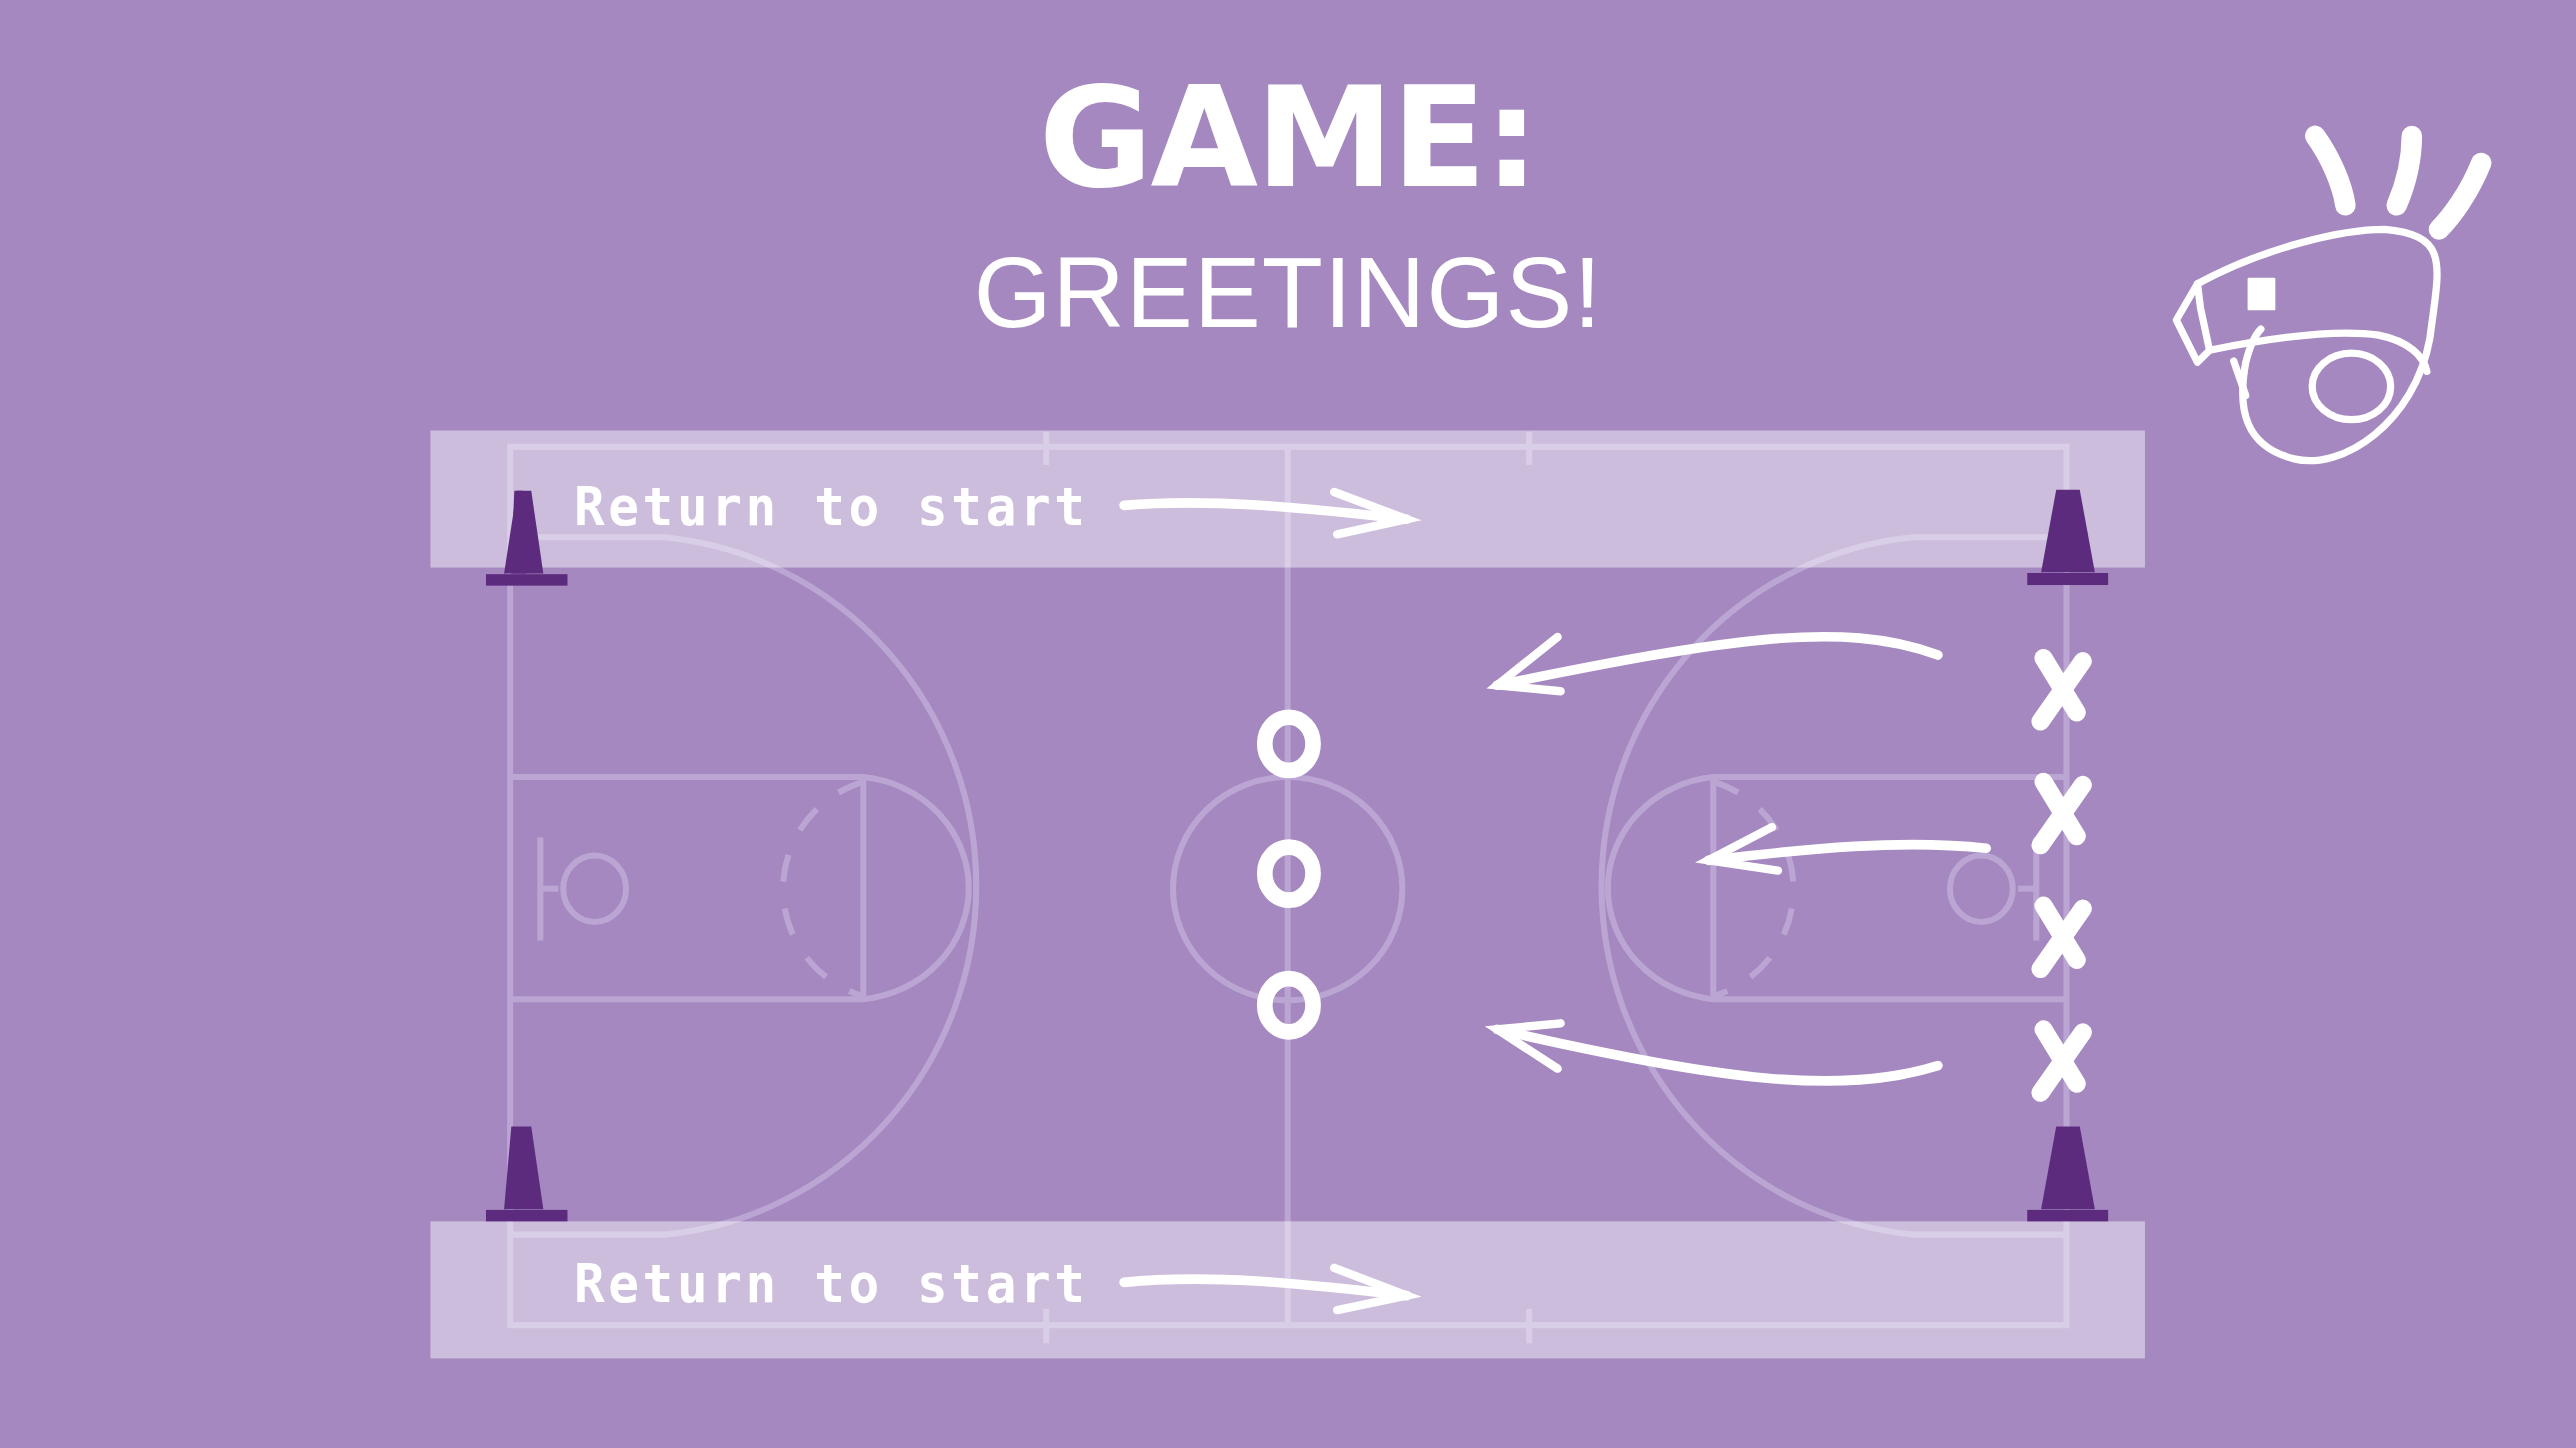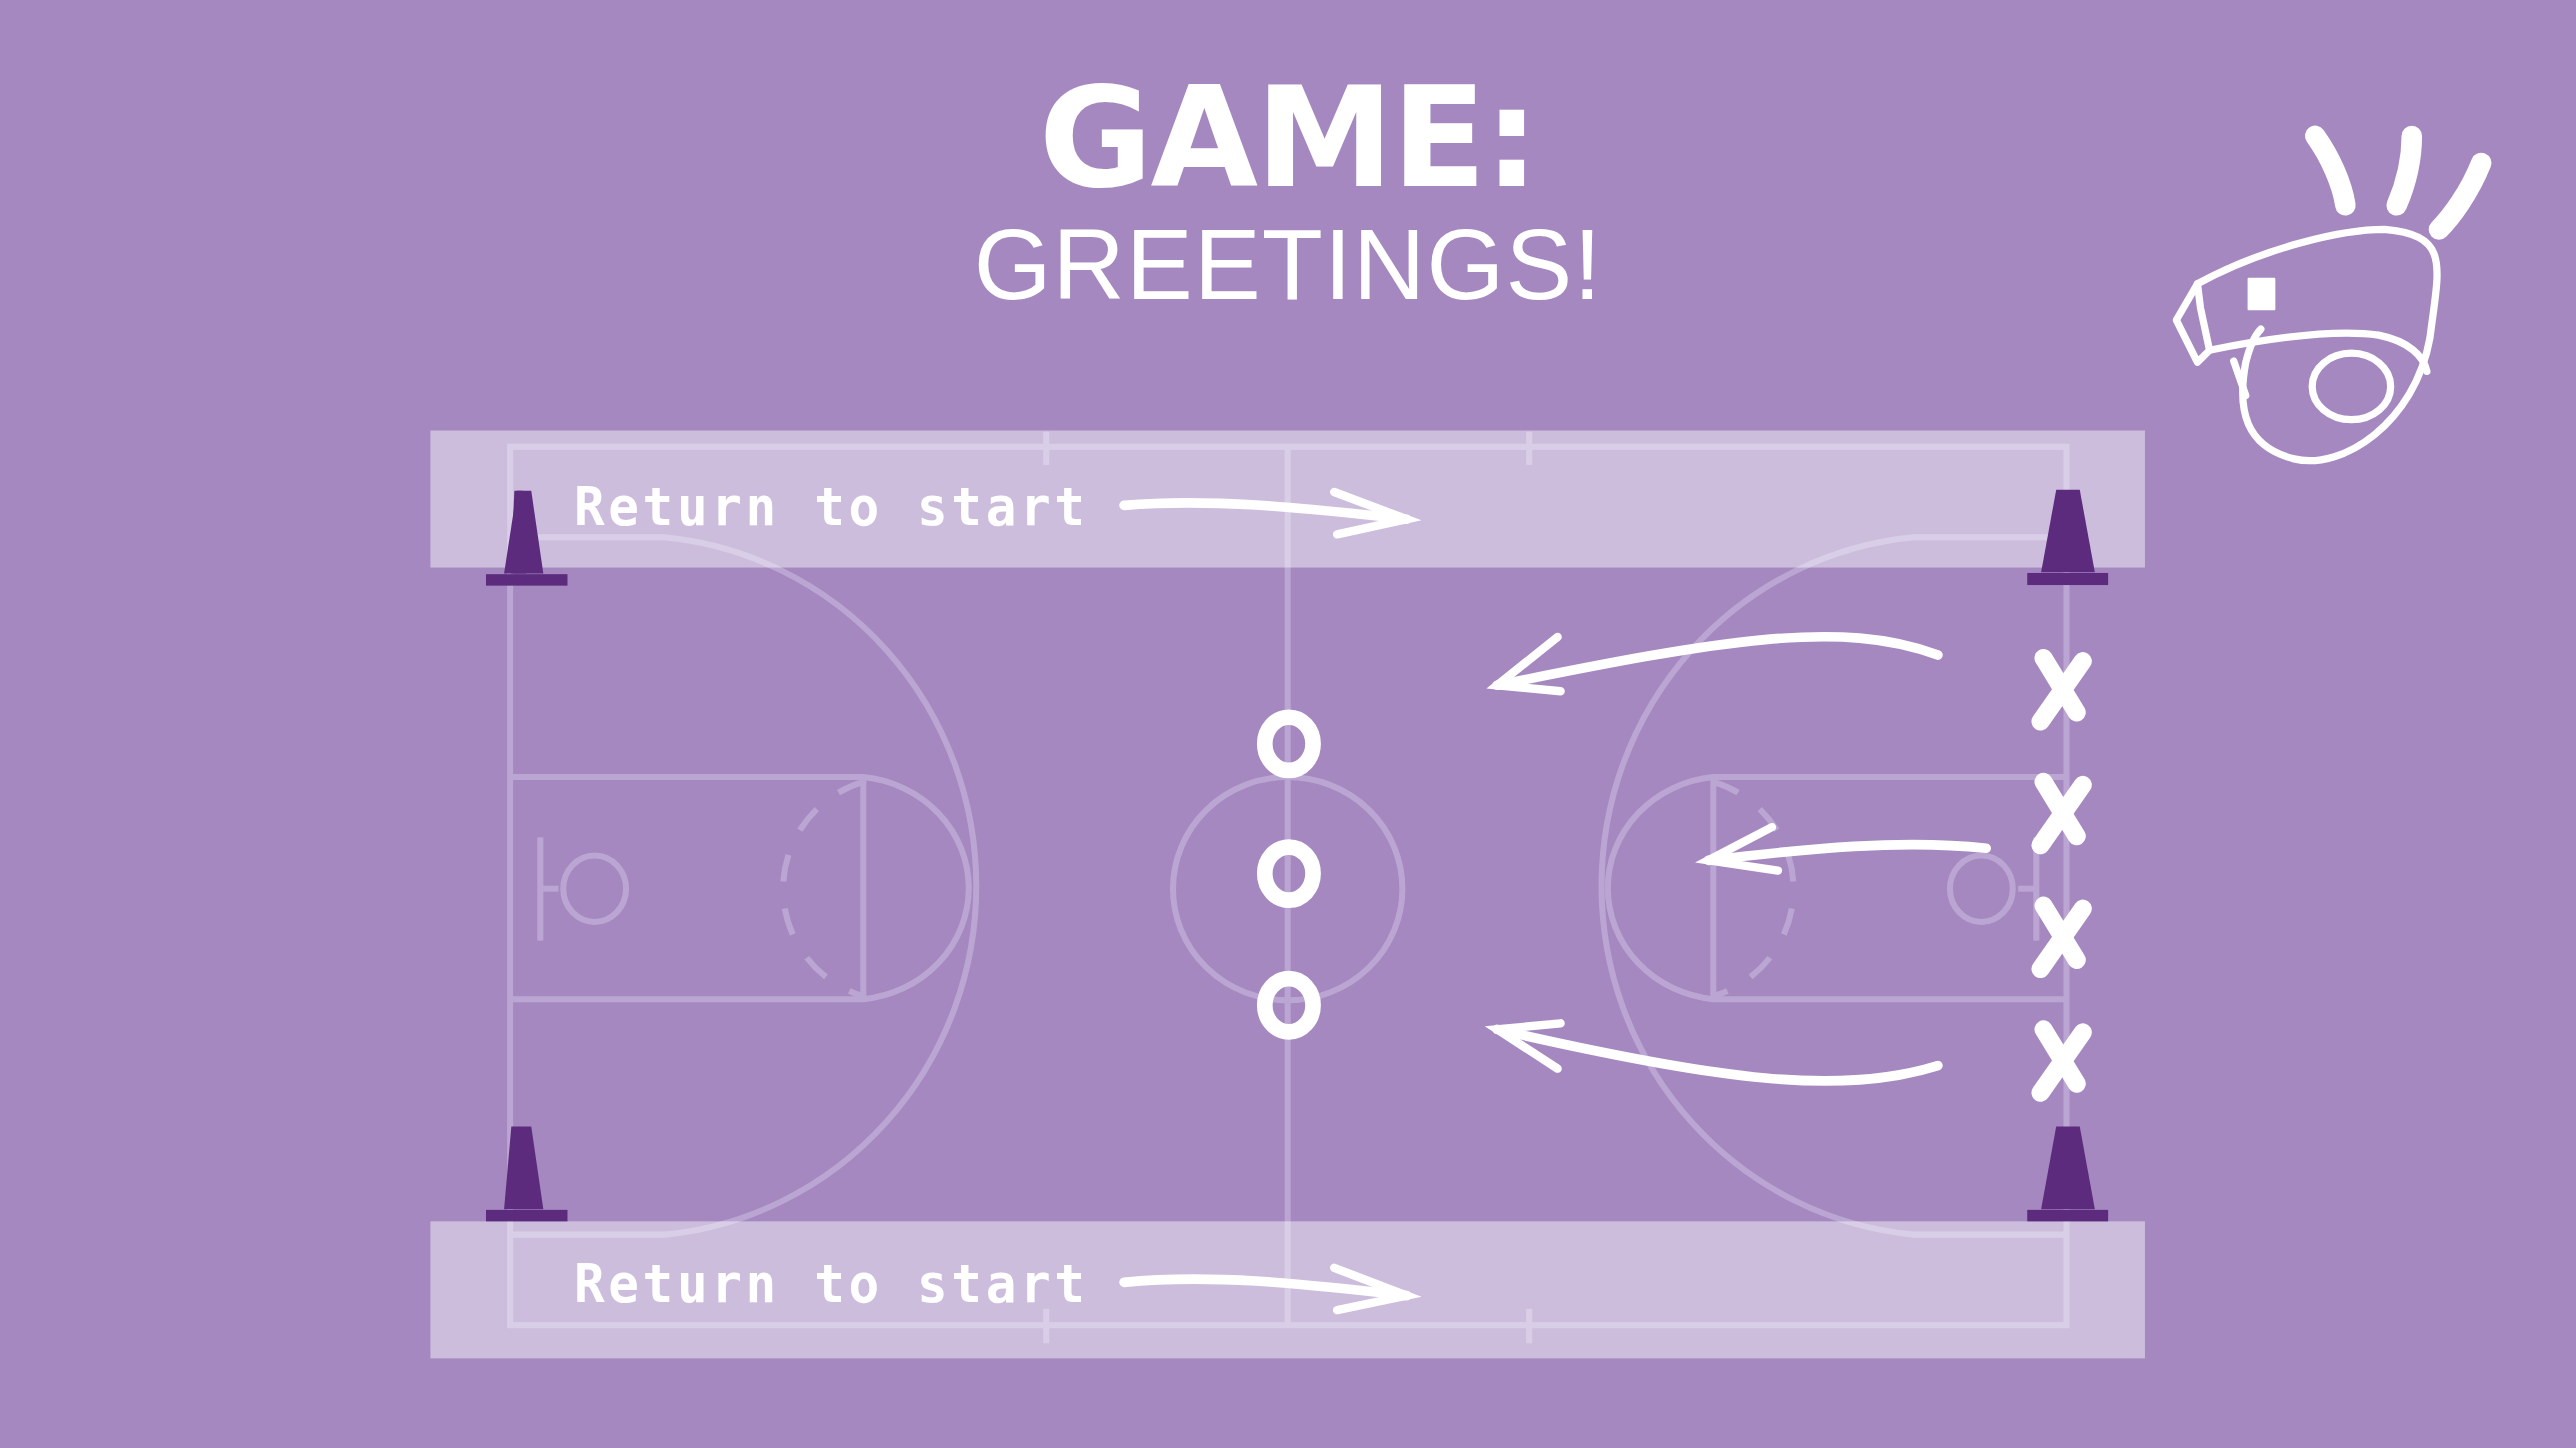--- a/index.html
+++ b/index.html
@@ -1,19 +1,19 @@
 <!DOCTYPE html>
 <html style="font-size:9.7px"><head>
 <meta charset="utf-8">
 <style>
   html, body { margin:0; padding:0; }
   body { width:2576px; height:1449px; background:#a488bf; position:relative; overflow:hidden; font-family:"DejaVu Sans", sans-serif; }
   .title { position:absolute; left:0; width:2576px; text-align:center; color:#fff; }
   .t1 { top:69px; font-size:139px; font-weight:bold; letter-spacing:-2.4px; line-height:1; font-family:"DejaVu Sans", sans-serif; }
-  .t2 { top:214px; font-size:100px; line-height:1; font-family:"Liberation Sans", sans-serif; letter-spacing:1.2px; }
+  .t2 { top:242px; font-size:100px; line-height:1; font-family:"Liberation Sans", sans-serif; letter-spacing:1.2px; }
   svg.court { position:absolute; left:0; top:0; }
   .band-text { position:absolute; color:#fff; font-family:"DejaVu Sans Mono", monospace; font-size:51px; font-weight:bold; letter-spacing:3.6px; transform:scaleY(1.05); }
 </style>
 </head>
 <body>
 
 <div class="title t1">GAME:</div>
 <div class="title t2">GREETINGS!</div>
 
 <svg class="court" width="2576" height="1449" viewBox="0 0 4267 2400">

